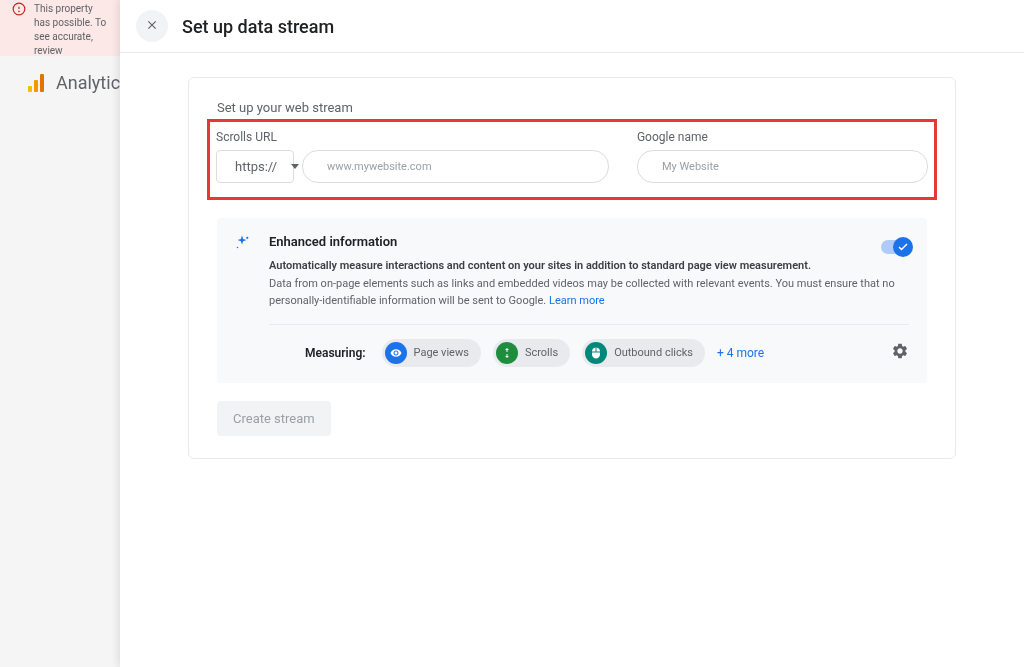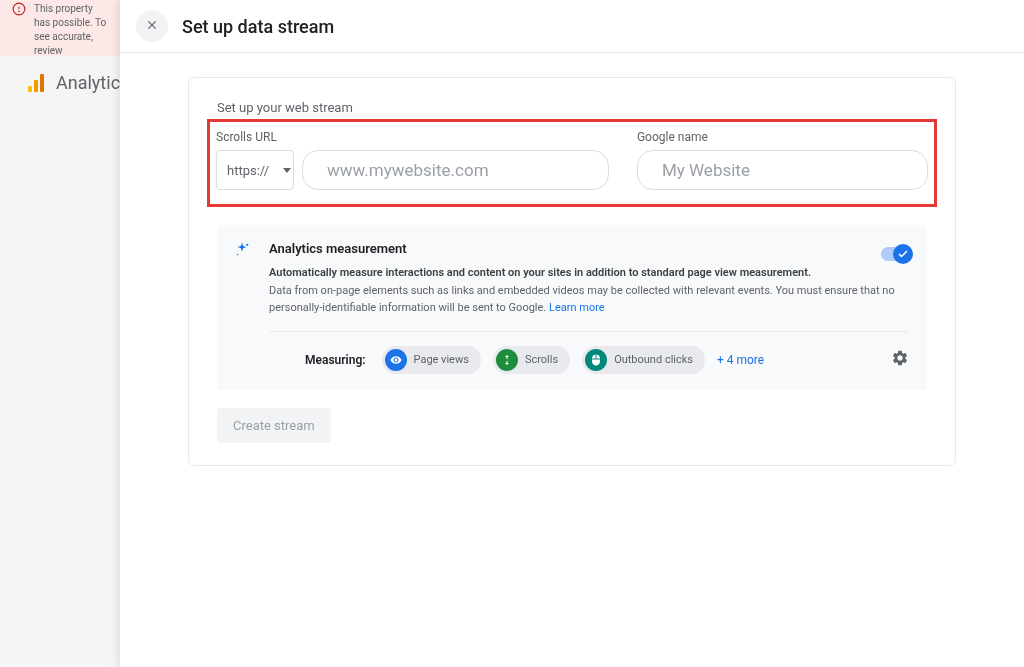--- a/index.html
+++ b/index.html
@@ -104,21 +104,21 @@
       padding: 8px 6px 14px 6px;
       margin: 0 -10px 18px -10px;
     }
     .field-row { display: flex; gap: 28px; }
     .field-group { flex: 1; }
     .field-label { font-size: 12px; color: #5f6368; margin-bottom: 6px; display: block; }
     .url-input-wrap { display: flex; gap: 8px; }
     .protocol-select {
       border: 1px solid #dadce0;
       border-radius: 4px;
-      padding: 8px 10px;
+      padding: 8px 18px;
       font-size: 13px;
       color: #5f6368;
       background: #fff;
       display: flex;
       align-items: center;
       gap: 14px;
       width: 78px;
       cursor: pointer;
     }
     .chevron-down {
@@ -126,21 +126,21 @@
       height: 0;
       border-left: 4px solid transparent;
       border-right: 4px solid transparent;
       border-top: 5px solid #5f6368;
     }
     .text-input {
       flex: 1;
       border: 1px solid #dadce0;
       border-radius: 16px;
       padding: 9px 24px;
-      font-size: 17px;
+      font-size: 11px;
       color: #202124;
     }
     .text-input::placeholder { color: #9aa0a6; }
     .stream-name-input { width: 100%; }
     .enhanced-box {
       background: #f8f9fa;
       border-radius: 4px;
       padding: 16px 18px 16px 52px;
       position: relative;
       margin-bottom: 18px;
@@ -289,21 +289,21 @@
       </div>
 
       <div class="enhanced-box">
         <span class="sparkle-icon">
           <svg width="18" height="18" viewBox="0 0 24 24" fill="#1a73e8">
               <path d="M12 2l1.5 4.5L18 8l-4.5 1.5L12 14l-1.5-4.5L6 8l4.5-1.5z"></path>
               <circle cx="19" cy="5" r="1.5"></circle>
               <circle cx="6" cy="18" r="1"></circle>
             </svg>
         </span>
-        <div class="enhanced-title">Analytics measurement</div>
+        <div class="enhanced-title">Enhanced information</div>
         <div class="enhanced-desc">
           <strong>Automatically measure interactions and content on your sites in addition to standard page view measurement.</strong><br>
           <span>Data from on-page elements such as links and embedded videos may be collected with relevant events. You must ensure that no personally-identifiable information will be sent to Google.</span>
           <a href="#" class="learn-more">Learn more</a>
         </div>
         <div class="toggle">
           <div class="toggle-knob">
             <svg width="12" height="12" viewBox="0 0 24 24" fill="none" stroke="#fff" stroke-width="3">
                 <polyline points="20 6 9 17 4 12"></polyline>
               </svg>

